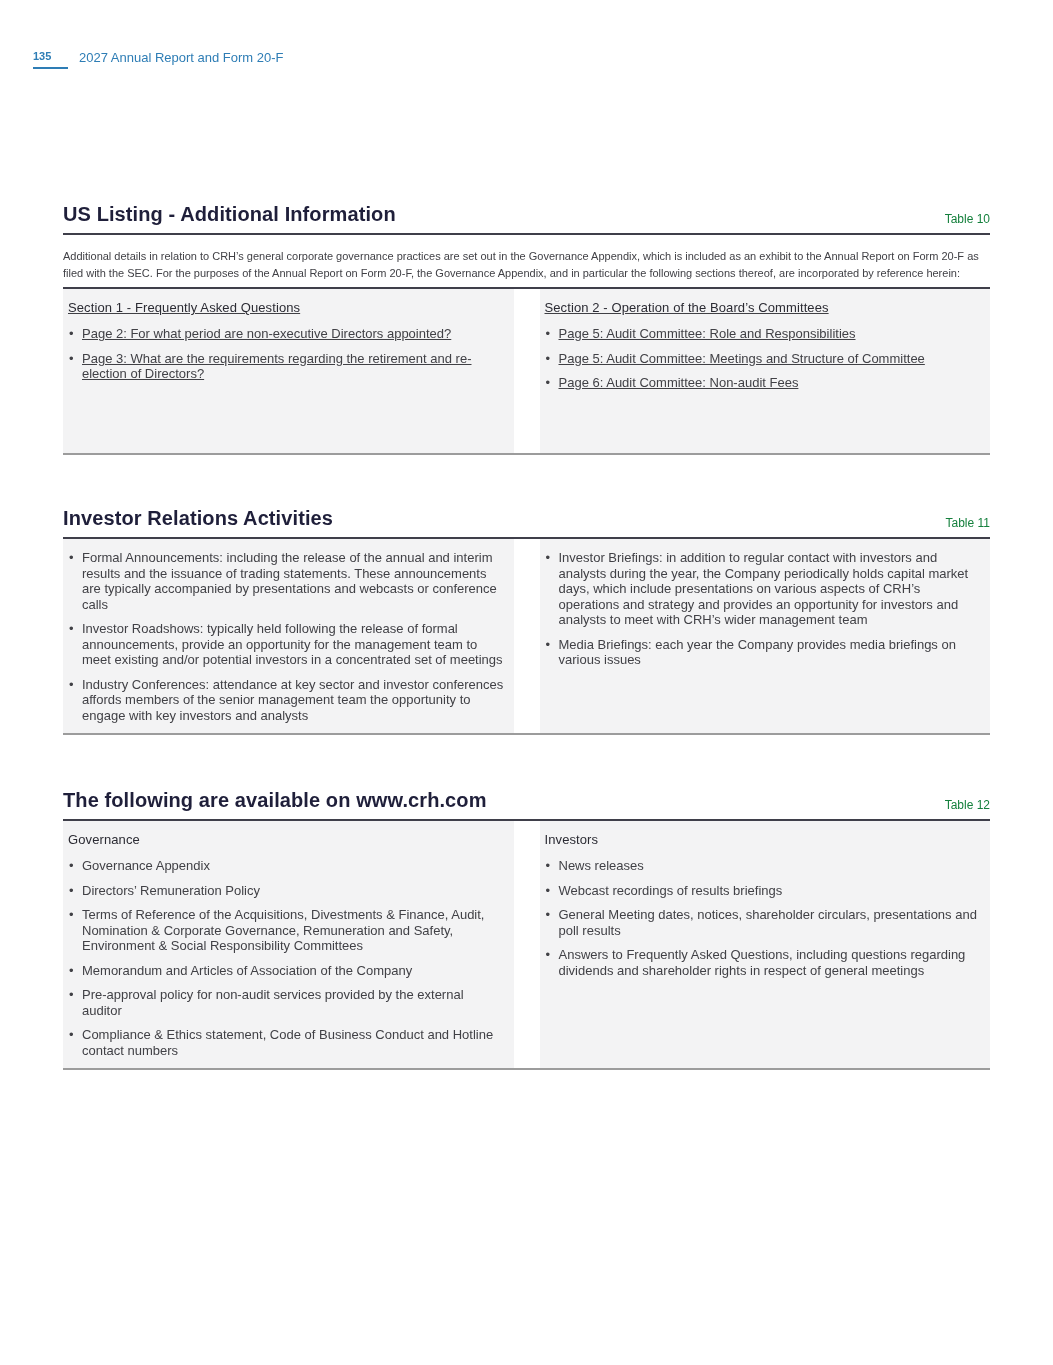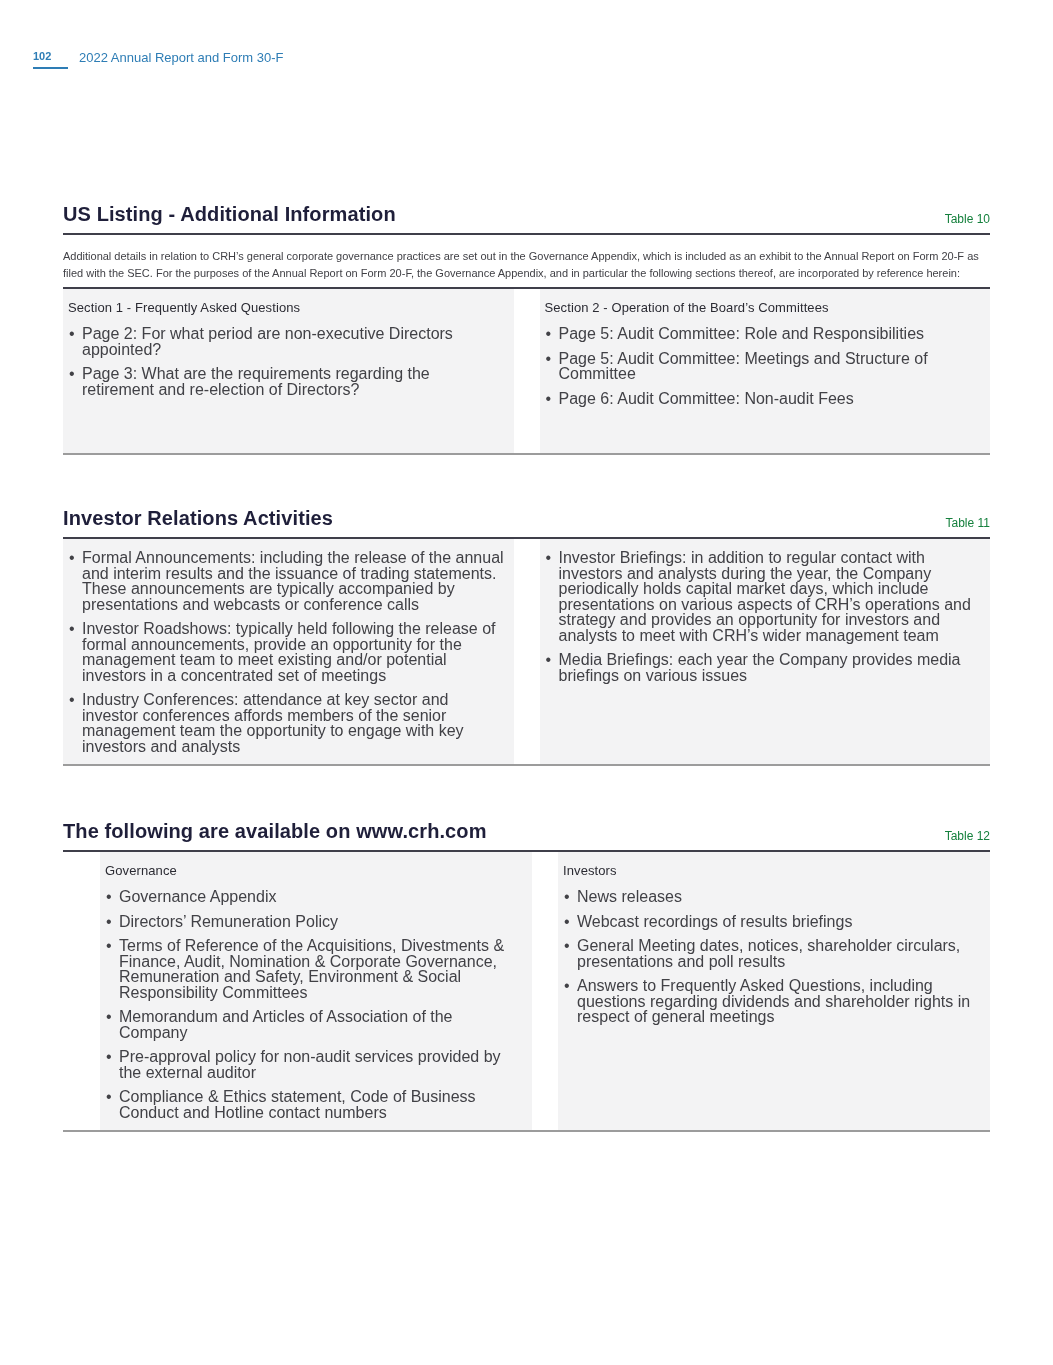--- a/index.html
+++ b/index.html
@@ -51,45 +51,45 @@
     flex: 1 1 0; background: #f3f3f4;
     padding: 11px 8px 10px 5px;
   }
   .col-header {
     font-size: 13px; color: #2b2b33; margin-bottom: 11px; letter-spacing: 0.1px;
   }
   ul.bullets { list-style: none; }
   ul.bullets li {
     position: relative;
     padding-left: 14px;
-    font-size: 16px; line-height: 15.5px; color: #414146;
+    font-size: 13px; line-height: 15.5px; color: #414146;
     margin-bottom: 9px;
   }
   ul.bullets li::before {
     content: "\2022";
     position: absolute; left: 1px; top: 0;
     color: #414146;
   }
   ul.bullets li:last-child { margin-bottom: 0; }
 
   
   .section-0 { margin-top: 203px; }
   .section-0 .panel { margin-top: 6px; }
-  .section-0 .panel-columns { min-height: 164px; }
+  .section-0 .panel-columns { min-height: 164px; text-decoration: underline; }
   .section-1 { margin-top: 52px; }
   .section-1 .panel-columns { min-height: 179px; }
   .section-2 { margin-top: 54px; }
-  .section-2 .panel-columns { min-height: 219px; margin-left: 37px; }
+  .section-2 .panel-columns { min-height: 219px; }
 </style>
 </head>
 <body>
 
 <div class="page-header">
-  <div class="page-num">102</div>
-  <div class="header-title">2022 Annual Report and Form 30-F</div>
+  <div class="page-num">135</div>
+  <div class="header-title">2027 Annual Report and Form 20-F</div>
 </div>
 
 <div class="content">
 
   <div class="section section-0">
     <div class="section-title-row">
       <div class="section-title">US Listing - Additional Information</div>
       <div class="table-label">Table 10</div>
     </div>
     <div class="title-rule"></div>

